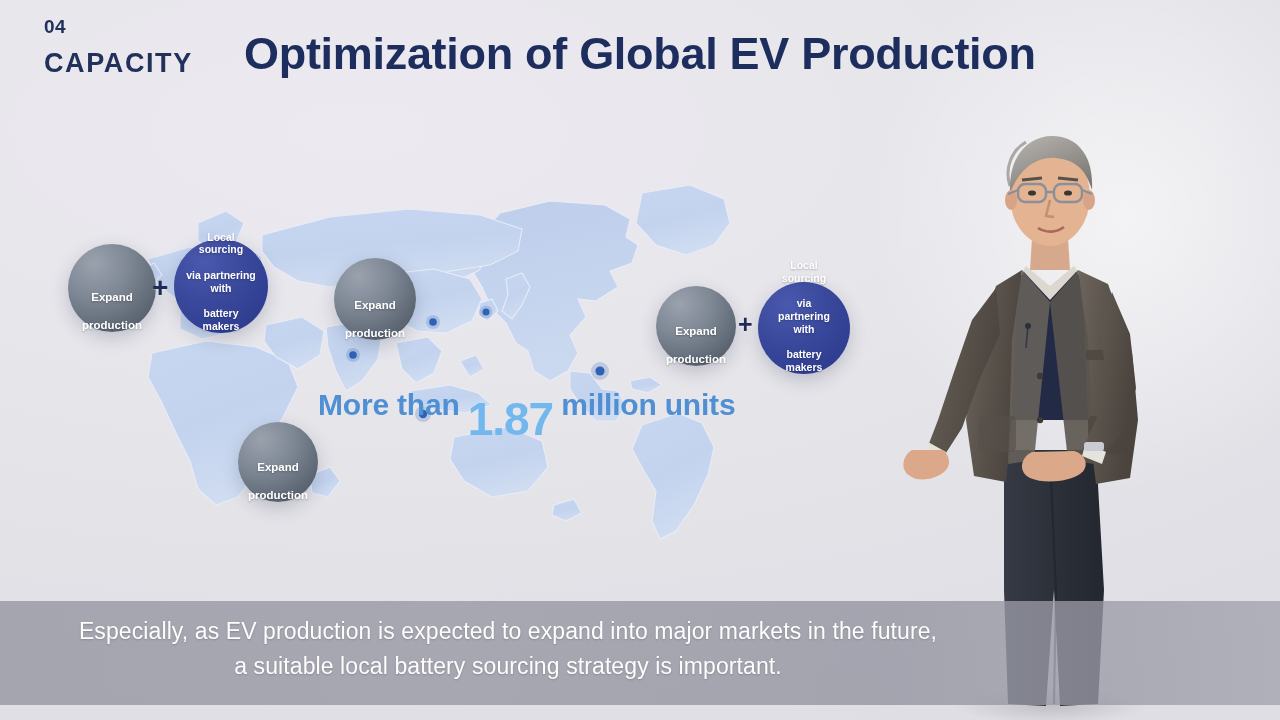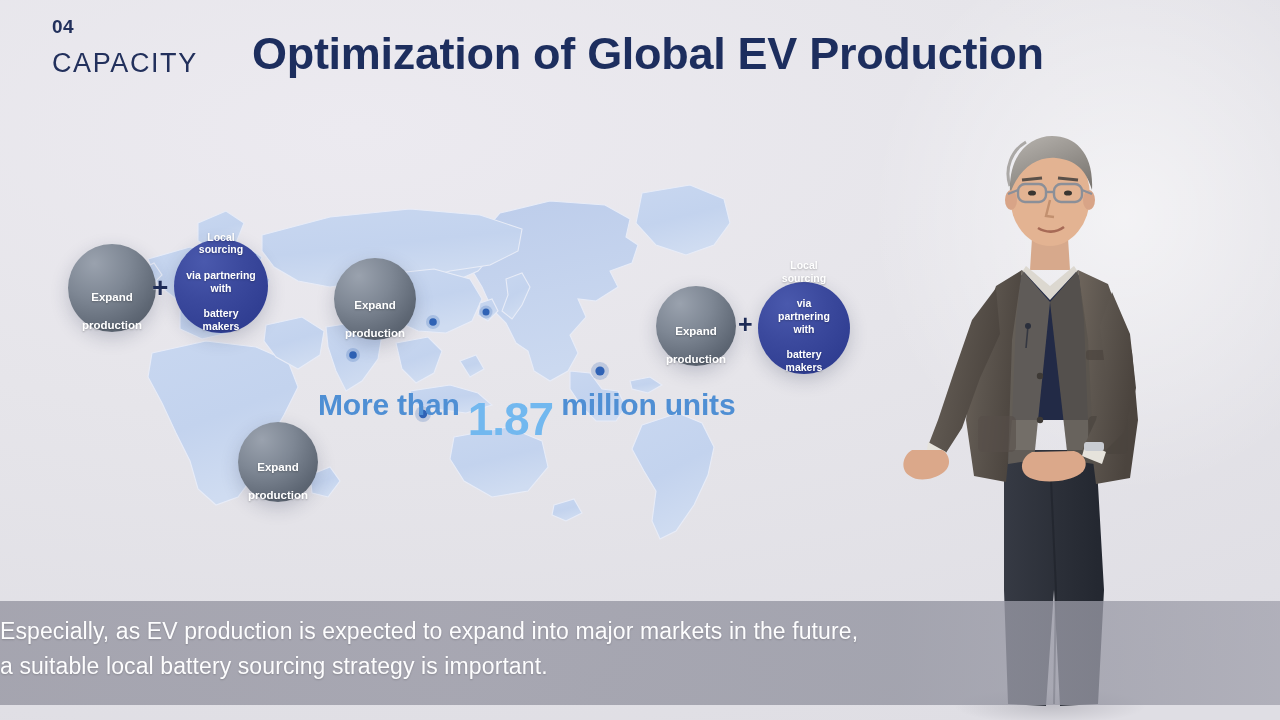--- a/index.html
+++ b/index.html
@@ -14,28 +14,28 @@
       radial-gradient(120% 90% at 28% 18%, #eceaf0 0%, #e6e5ea 45%, #dfdee4 100%);
   }
   
   .wall-light{
     position:absolute;right:0;top:0;width:520px;height:720px;
     background:radial-gradient(70% 55% at 70% 30%, rgba(255,255,255,.55), rgba(255,255,255,0) 70%);
     pointer-events:none;
   }
 
   
-  .hdr{position:absolute;left:8px;top:0;width:1029px;height:110px;}
+  .hdr{position:absolute;left:0;top:0;width:1029px;height:110px;}
   .kicker-num{
     position:absolute;left:44px;top:16px;
     font-size:19px;font-weight:700;color:#22305c;letter-spacing:.4px;
   }
   .kicker-word{
     position:absolute;left:44px;top:48px;
-    font-size:27px;font-weight:400;color:#22305c;letter-spacing:1.6px;
+    font-size:27px;font-weight:700;color:#22305c;letter-spacing:1.6px;
   }
   .title{
     position:absolute;left:221px;top:28px;
     font-size:45px;font-weight:700;color:#1d2e5e;letter-spacing:-.3px;
     white-space:nowrap;
     margin-left:23px;
   }
 
   
   .map-wrap{position:absolute;left:30px;top:175px;width:930px;height:370px;}
@@ -90,21 +90,21 @@
   
   .presenter{position:absolute;left:900px;top:120px;width:330px;height:600px;}
   .presenter svg{display:block;width:100%;height:100%;}
 
   
   .caption-band{
     position:absolute;left:0;top:601px;width:1280px;height:104px;
     background:linear-gradient(90deg, rgba(150,150,162,.80) 0%, rgba(156,156,168,.84) 35%, rgba(150,151,163,.82) 70%, rgba(158,158,170,.72) 100%);
   }
   .caption{
-    position:absolute;left:0;top:614px;width:1016px;text-align:left;
+    position:absolute;left:0;top:614px;width:1016px;text-align:center;
     color:#fdfdfe;font-size:23px;line-height:35px;font-weight:400;
     letter-spacing:.1px;text-shadow:0 1px 2px rgba(0,0,0,.18);
   }
   .caption .l2{display:block;}
 </style>
 </head>
 <body>
 
 <div id="stage">
 

